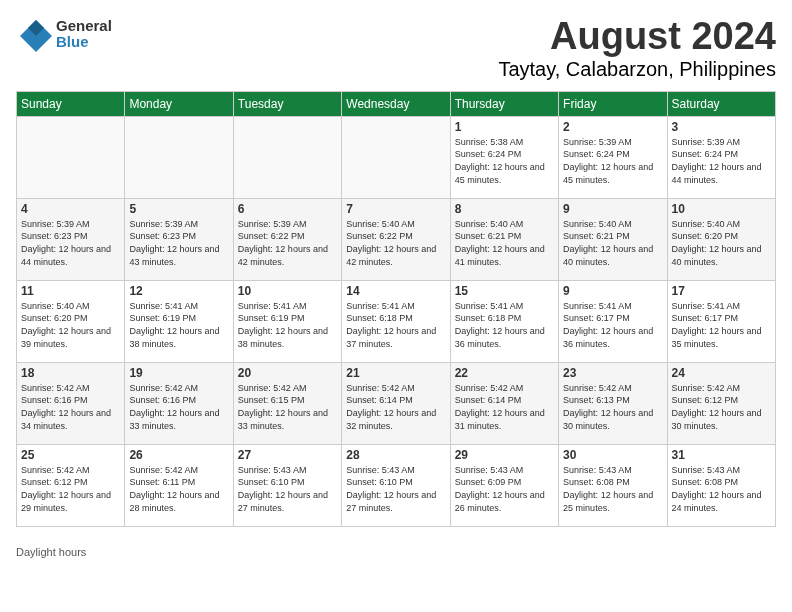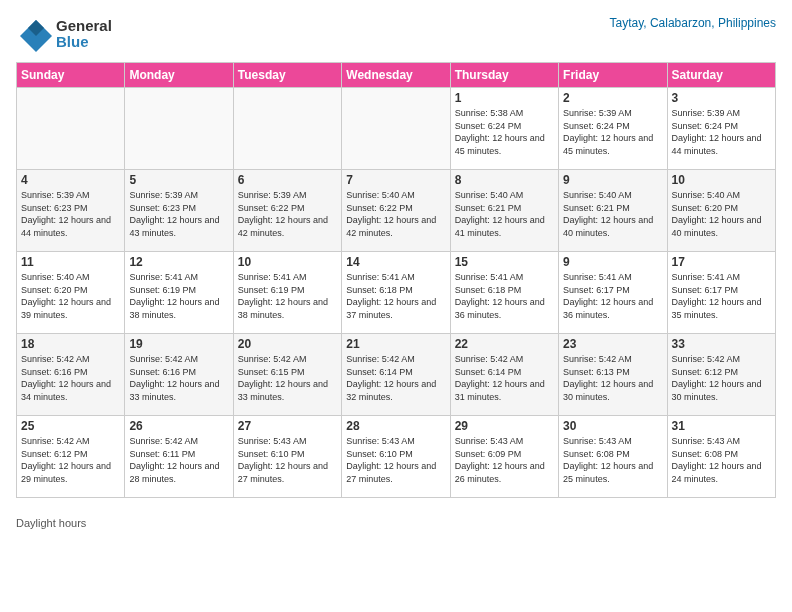--- a/index.html
+++ b/index.html
@@ -50,34 +50,34 @@
     .title-block {
       text-align: right;
     }
     .calendar-title {
       font-size: 38px;
       font-weight: bold;
       color: #333;
       line-height: 1.1;
     }
     .calendar-subtitle {
-      font-size: 12px;
-      color: #0369a1;
+      font-size: 20px;
+      color: #000000;
     }
     .calendar {
       flex: 1;
       border-collapse: collapse;
       width: 100%;
       table-layout: fixed;
     }
     .calendar th {
-      background: #ec4899;
+      background: #15803d;
       color: #fff;
       font-size: 12px;
-      font-weight: bold;
+      font-weight: normal;
       padding: 5px 4px;
       text-align: left;
       border: 1px solid #ccc;
     }
     .calendar td {
       border: 1px solid #ccc;
       vertical-align: top;
       padding: 3px 4px;
       font-size: 9.5px;
       color: #333;
@@ -119,20 +119,21 @@
       <svg class="logo-icon" viewBox="0 0 36 36">
         <polygon points="20,4 36,20 20,36 4,20" fill="#2980b9"></polygon>
         <polygon points="20,4 28,12 20,20 12,12" fill="#1a5f8a"></polygon>
       </svg>
       <div class="logo-text">
         <span class="logo-general">General</span>
         <span class="logo-blue">Blue</span>
       </div>
     </div>
     <div class="title-block">
+      <div class="calendar-title">August 2024</div>
       <div class="calendar-subtitle">Taytay, Calabarzon, Philippines</div>
     </div>
   </div>
 
   <table class="calendar">
     <thead>
       <tr>
         <th>Sunday</th>
         <th>Monday</th>
         <th>Tuesday</th>
@@ -170,21 +171,21 @@
           <td><span class="day-num">9</span><span class="day-info">Sunrise: 5:41 AM<br>Sunset: 6:17 PM<br>Daylight: 12 hours and 36 minutes.</span></td>
           <td><span class="day-num">17</span><span class="day-info">Sunrise: 5:41 AM<br>Sunset: 6:17 PM<br>Daylight: 12 hours and 35 minutes.</span></td>
         </tr>
         <tr>
           <td><span class="day-num">18</span><span class="day-info">Sunrise: 5:42 AM<br>Sunset: 6:16 PM<br>Daylight: 12 hours and 34 minutes.</span></td>
           <td><span class="day-num">19</span><span class="day-info">Sunrise: 5:42 AM<br>Sunset: 6:16 PM<br>Daylight: 12 hours and 33 minutes.</span></td>
           <td><span class="day-num">20</span><span class="day-info">Sunrise: 5:42 AM<br>Sunset: 6:15 PM<br>Daylight: 12 hours and 33 minutes.</span></td>
           <td><span class="day-num">21</span><span class="day-info">Sunrise: 5:42 AM<br>Sunset: 6:14 PM<br>Daylight: 12 hours and 32 minutes.</span></td>
           <td><span class="day-num">22</span><span class="day-info">Sunrise: 5:42 AM<br>Sunset: 6:14 PM<br>Daylight: 12 hours and 31 minutes.</span></td>
           <td><span class="day-num">23</span><span class="day-info">Sunrise: 5:42 AM<br>Sunset: 6:13 PM<br>Daylight: 12 hours and 30 minutes.</span></td>
-          <td><span class="day-num">33</span><span class="day-info">Sunrise: 5:42 AM<br>Sunset: 6:12 PM<br>Daylight: 12 hours and 30 minutes.</span></td>
+          <td><span class="day-num">24</span><span class="day-info">Sunrise: 5:42 AM<br>Sunset: 6:12 PM<br>Daylight: 12 hours and 30 minutes.</span></td>
         </tr>
         <tr>
           <td><span class="day-num">25</span><span class="day-info">Sunrise: 5:42 AM<br>Sunset: 6:12 PM<br>Daylight: 12 hours and 29 minutes.</span></td>
           <td><span class="day-num">26</span><span class="day-info">Sunrise: 5:42 AM<br>Sunset: 6:11 PM<br>Daylight: 12 hours and 28 minutes.</span></td>
           <td><span class="day-num">27</span><span class="day-info">Sunrise: 5:43 AM<br>Sunset: 6:10 PM<br>Daylight: 12 hours and 27 minutes.</span></td>
           <td><span class="day-num">28</span><span class="day-info">Sunrise: 5:43 AM<br>Sunset: 6:10 PM<br>Daylight: 12 hours and 27 minutes.</span></td>
           <td><span class="day-num">29</span><span class="day-info">Sunrise: 5:43 AM<br>Sunset: 6:09 PM<br>Daylight: 12 hours and 26 minutes.</span></td>
           <td><span class="day-num">30</span><span class="day-info">Sunrise: 5:43 AM<br>Sunset: 6:08 PM<br>Daylight: 12 hours and 25 minutes.</span></td>
           <td><span class="day-num">31</span><span class="day-info">Sunrise: 5:43 AM<br>Sunset: 6:08 PM<br>Daylight: 12 hours and 24 minutes.</span></td>
         </tr>

